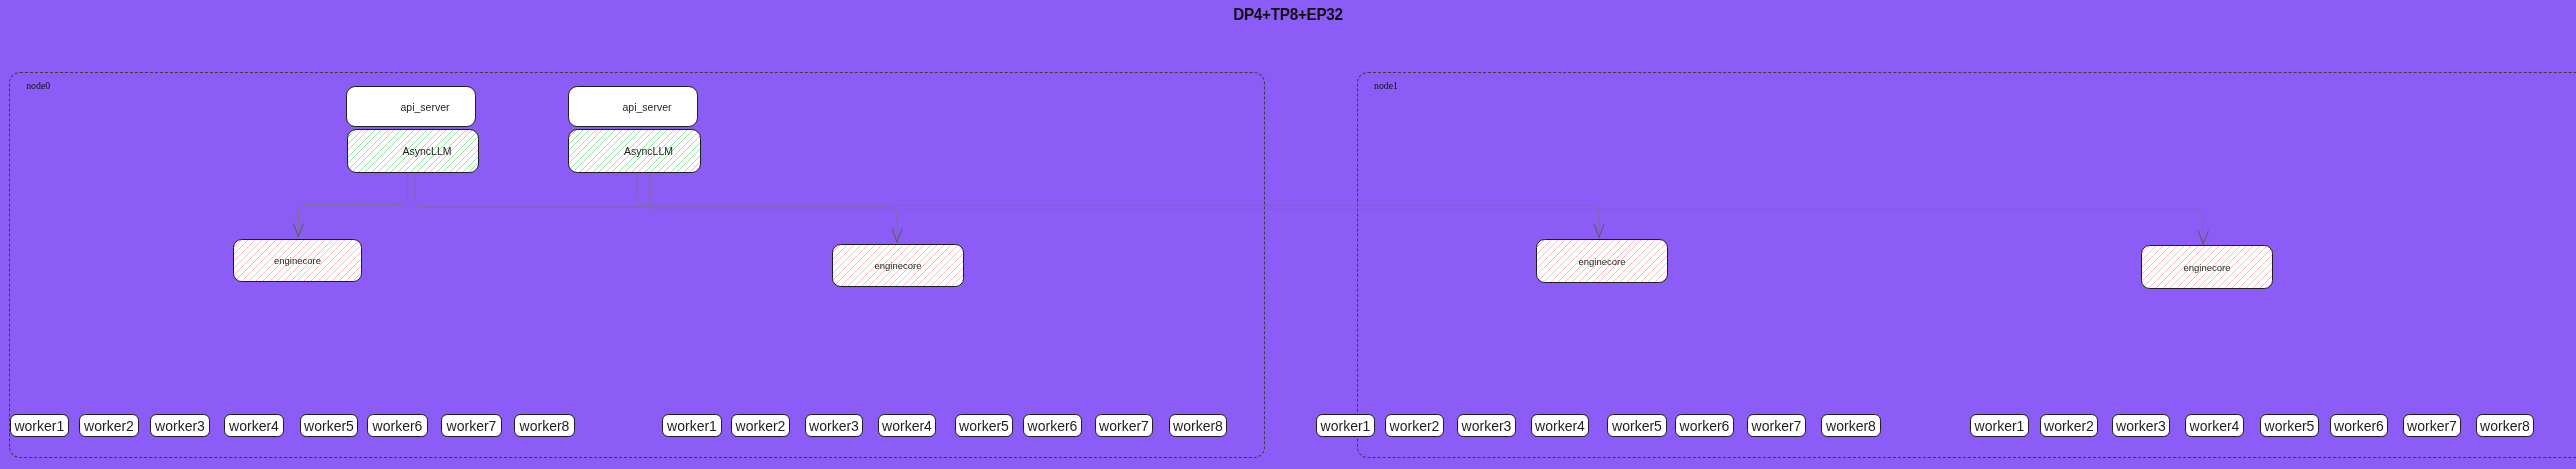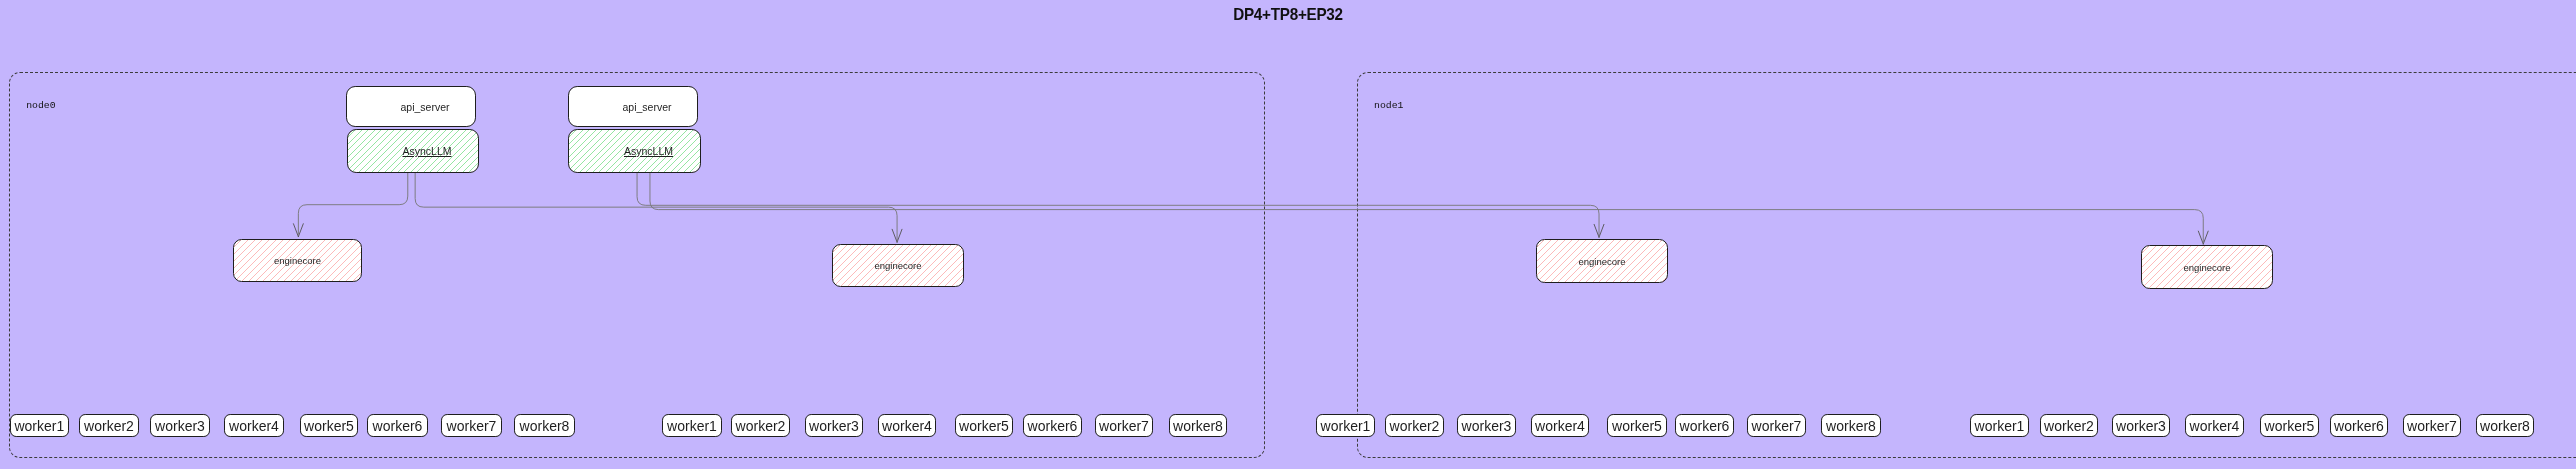--- a/index.html
+++ b/index.html
@@ -1,56 +1,55 @@
 <!DOCTYPE html>
 <html style="font-size:9.8px"><head>
 <meta charset="utf-8">
 <style>
   html,body{margin:0;padding:0;background:#ffffff;}
   .canvas{
     position:relative;
     width:2576px;height:469px;
-    background:#c4b5fd;
+    background:#8b5cf6;
     font-family:"Liberation Sans", sans-serif;
     color:#1e1e1e;
     overflow:hidden;
   }
   .title{
     position:absolute;top:4.9px;left:0;width:100%;
     text-align:center;
     font-size:16.6px;font-weight:700;letter-spacing:-0.3px;
     font-family:"Liberation Sans", sans-serif;
     transform:scaleX(0.92);
     color:#111;
   }
   .node{
     position:absolute;top:72px;height:384px;
     border:1.2px dashed #3c3c3c;border-radius:11px;
     background:transparent;z-index:1;
   }
   .node-label{
-    position:absolute;left:16px;top:27px;
-    font-family:Liberation Mono, monospace;
+    position:absolute;left:16px;top:7px;
+    font-family:Liberation Serif, serif;
     font-size:9.8px;color:#111;
   }
   .box{
     position:absolute;
     display:flex;align-items:center;justify-content:center;
     border:1.4px solid #1e1e1e;
     background:#ffffff;
     box-sizing:border-box;
     z-index:10;
   }
   .big{border-radius:9.2px;font-size:10.5px;padding-left:28px;}
   .ec{border-radius:8.6px;font-size:9.5px;}
   .hatch-green{
     background-image:repeating-linear-gradient(135deg,
       rgba(105,219,124,0.70) 0px, rgba(105,219,124,0.70) 0.7px,
       transparent 0.7px, transparent 4.6px);
-    text-decoration:underline;
   }
   .hatch-red{
     background-image:repeating-linear-gradient(135deg,
       rgba(250,130,130,0.55) 0px, rgba(250,130,130,0.55) 0.7px,
       transparent 0.7px, transparent 4.9px);
   }
   .worker{
     position:absolute;top:414px;height:23px;
     display:flex;align-items:center;justify-content:center;
     border:1.2px solid #1e1e1e;border-radius:6.2px;

